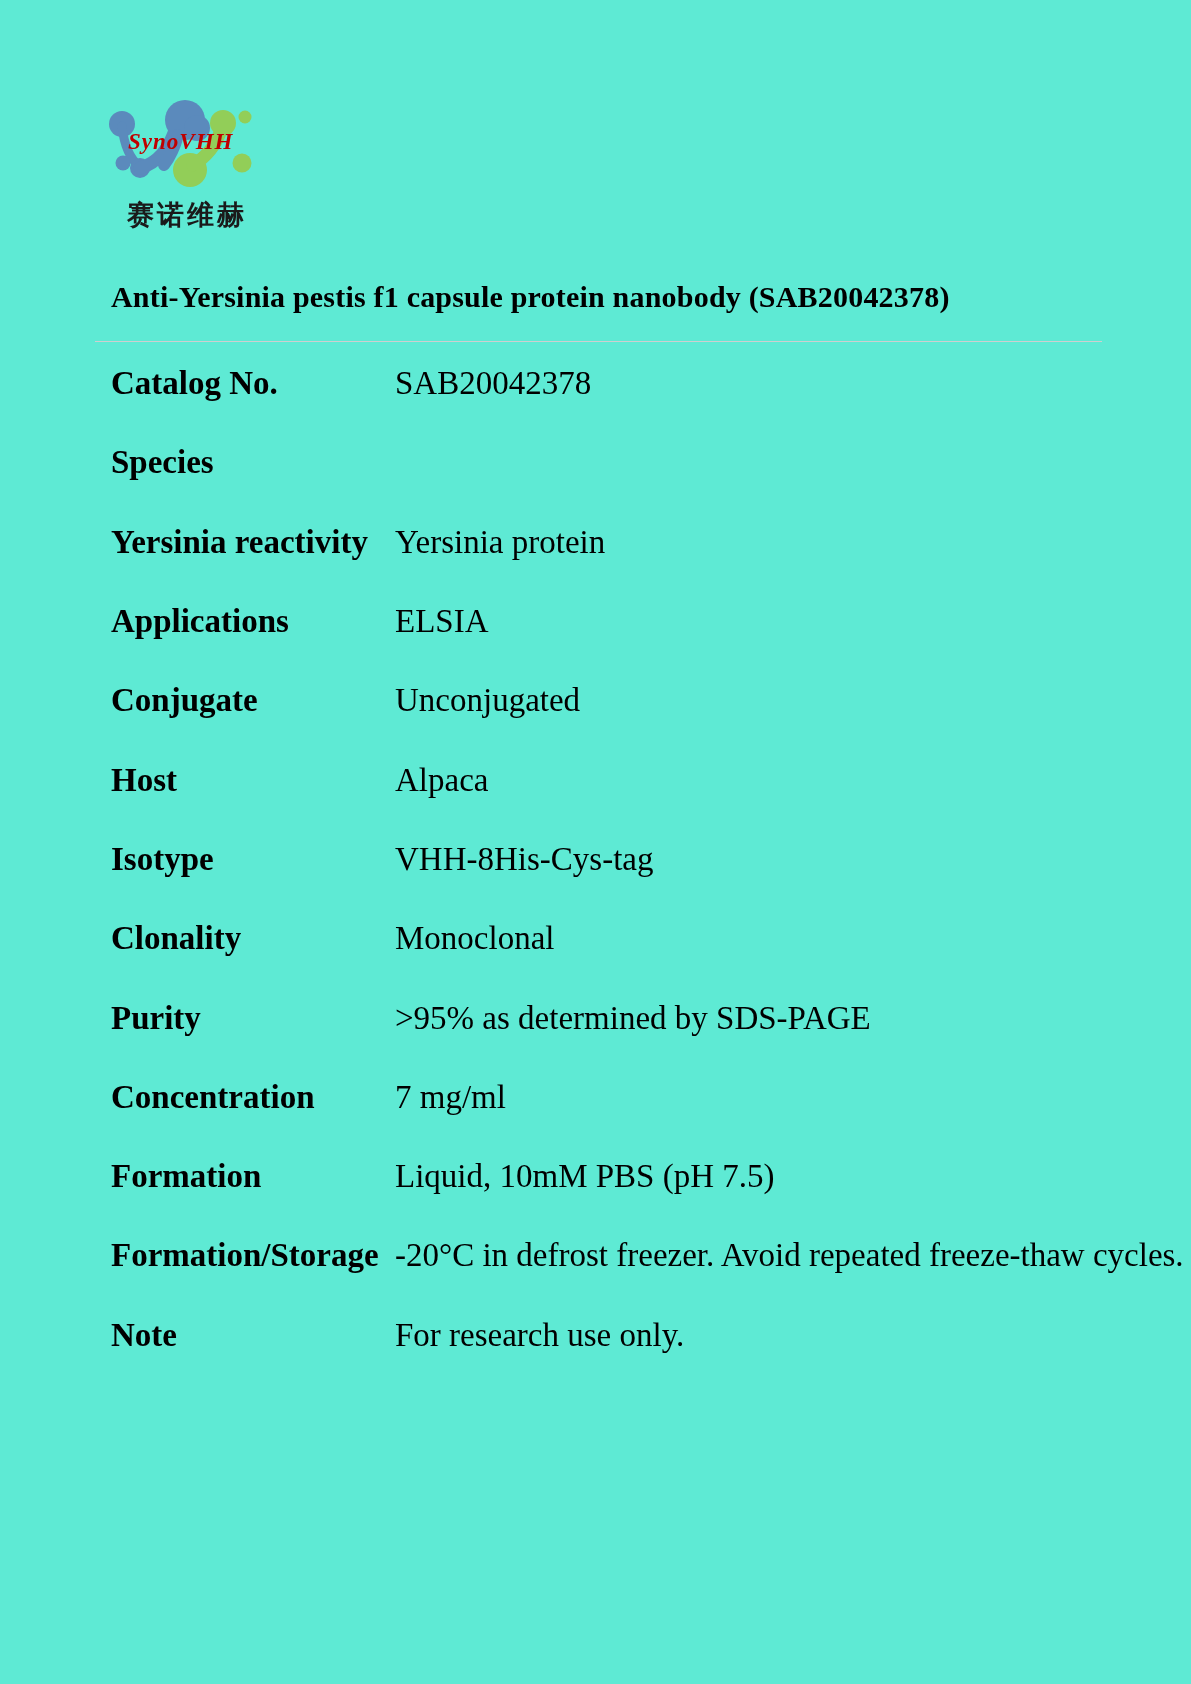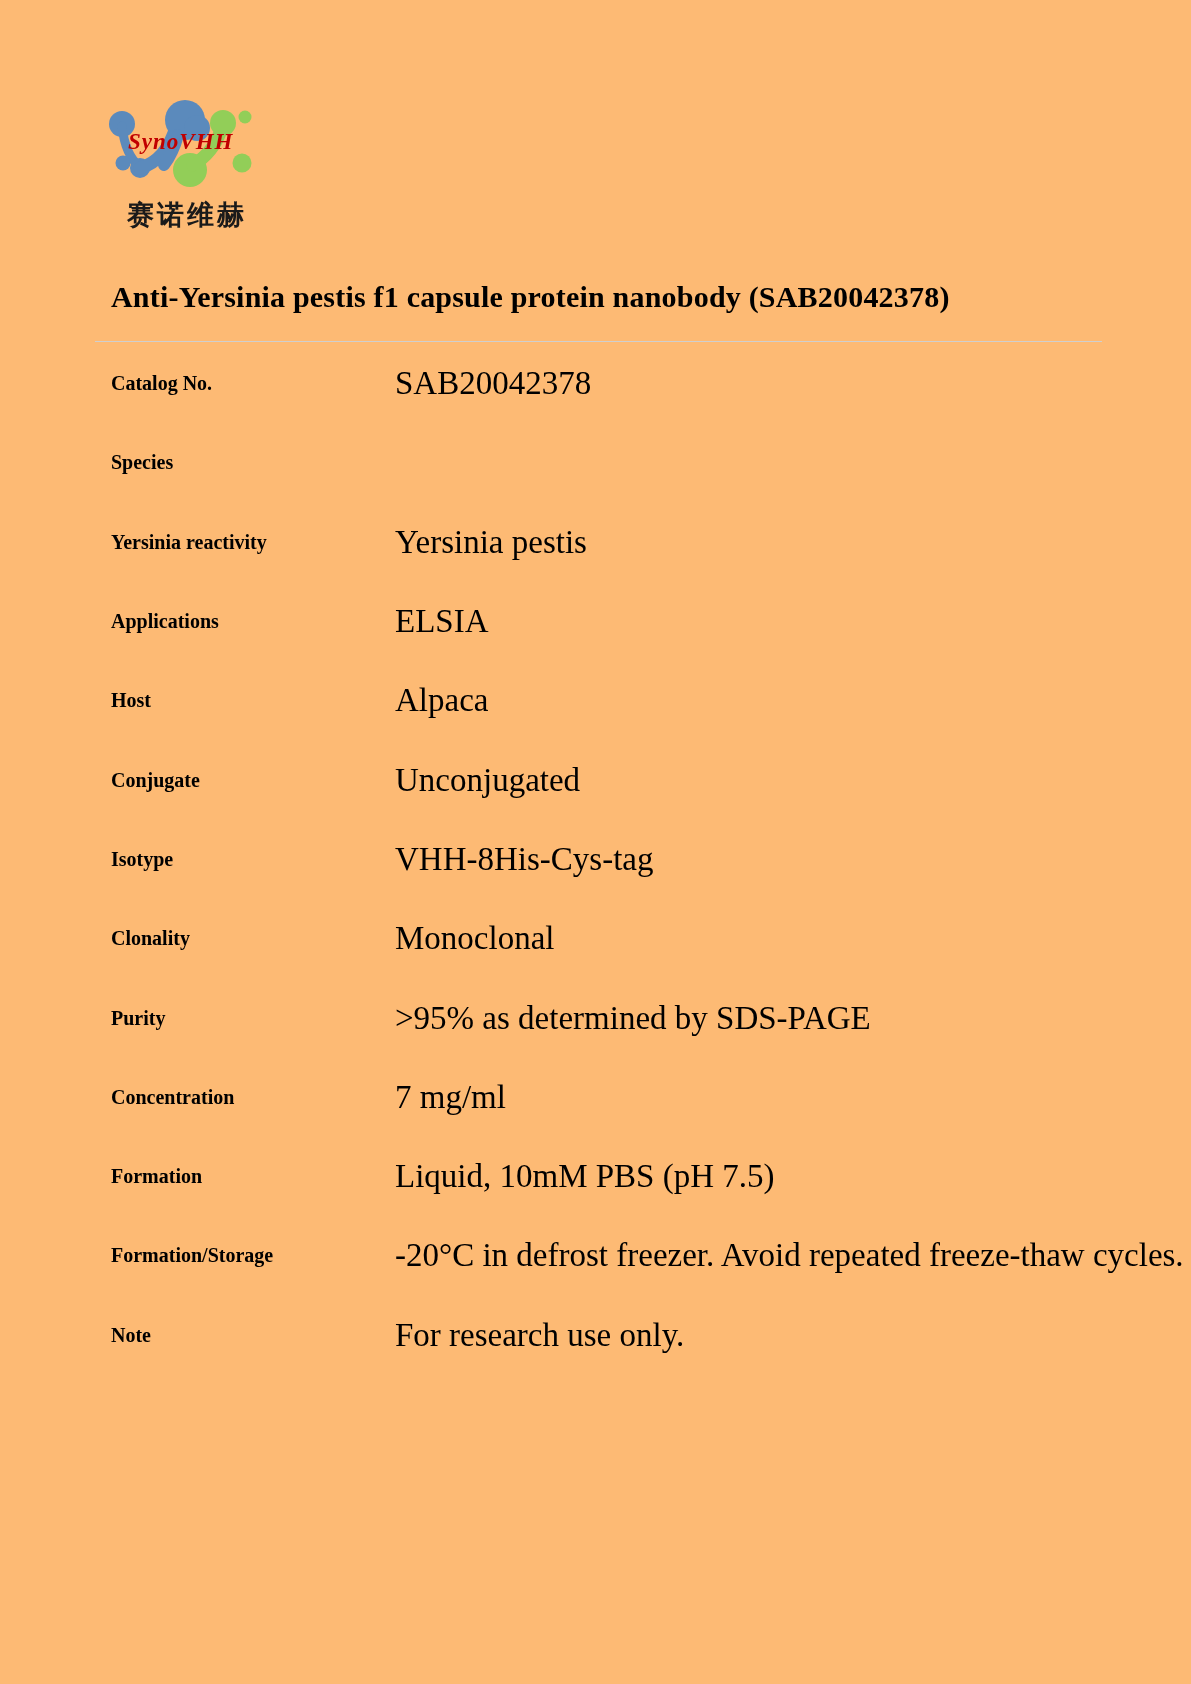--- a/index.html
+++ b/index.html
@@ -1,21 +1,21 @@
 <!DOCTYPE html>
 <html><head>
 <meta charset="utf-8">
 <style>
   * { margin: 0; padding: 0; box-sizing: border-box; }
   html, body { background: #ffffff; }
   .page {
     position: relative;
     width: 1191px;
     height: 1684px;
-    background: #fdba74;
+    background: #5eead4;
     font-family: "Liberation Serif", "DejaVu Serif", serif;
     color: #000000;
     overflow: hidden;
   }
 
   
   .logo-block { position: absolute; left: 90px; top: 95px; width: 260px; }
   .logo-svg { display: block; width: 170px; height: 92px; }
   .logo-cn {
     position: absolute;
@@ -60,21 +60,21 @@
     top: 344px;
     width: 992px;
   }
   .spec-row {
     display: flex;
     align-items: center;
     height: 79.3px;
   }
   .spec-label {
     flex: 0 0 284px;
-    font-size: 20px;
+    font-size: 33px;
     font-weight: bold;
     white-space: nowrap;
   }
   .spec-value {
     flex: 1 1 auto;
     font-size: 33px;
     white-space: nowrap;
   }
 </style>
 </head>
@@ -118,36 +118,36 @@
       <div class="spec-label">Catalog No.</div>
       <div class="spec-value">SAB20042378</div>
     </div>
 
     <div class="spec-row">
       <div class="spec-label">Species</div>
     </div>
 
     <div class="spec-row">
       <div class="spec-label">Yersinia reactivity</div>
-      <div class="spec-value">Yersinia pestis</div>
+      <div class="spec-value">Yersinia protein</div>
     </div>
 
     <div class="spec-row">
       <div class="spec-label">Applications</div>
       <div class="spec-value">ELSIA</div>
     </div>
 
     <div class="spec-row">
-      <div class="spec-label">Host</div>
-      <div class="spec-value">Alpaca</div>
+      <div class="spec-label">Conjugate</div>
+      <div class="spec-value">Unconjugated</div>
     </div>
 
     <div class="spec-row">
-      <div class="spec-label">Conjugate</div>
-      <div class="spec-value">Unconjugated</div>
+      <div class="spec-label">Host</div>
+      <div class="spec-value">Alpaca</div>
     </div>
 
     <div class="spec-row">
       <div class="spec-label">Isotype</div>
       <div class="spec-value">VHH-8His-Cys-tag</div>
     </div>
 
     <div class="spec-row">
       <div class="spec-label">Clonality</div>
       <div class="spec-value">Monoclonal</div>

